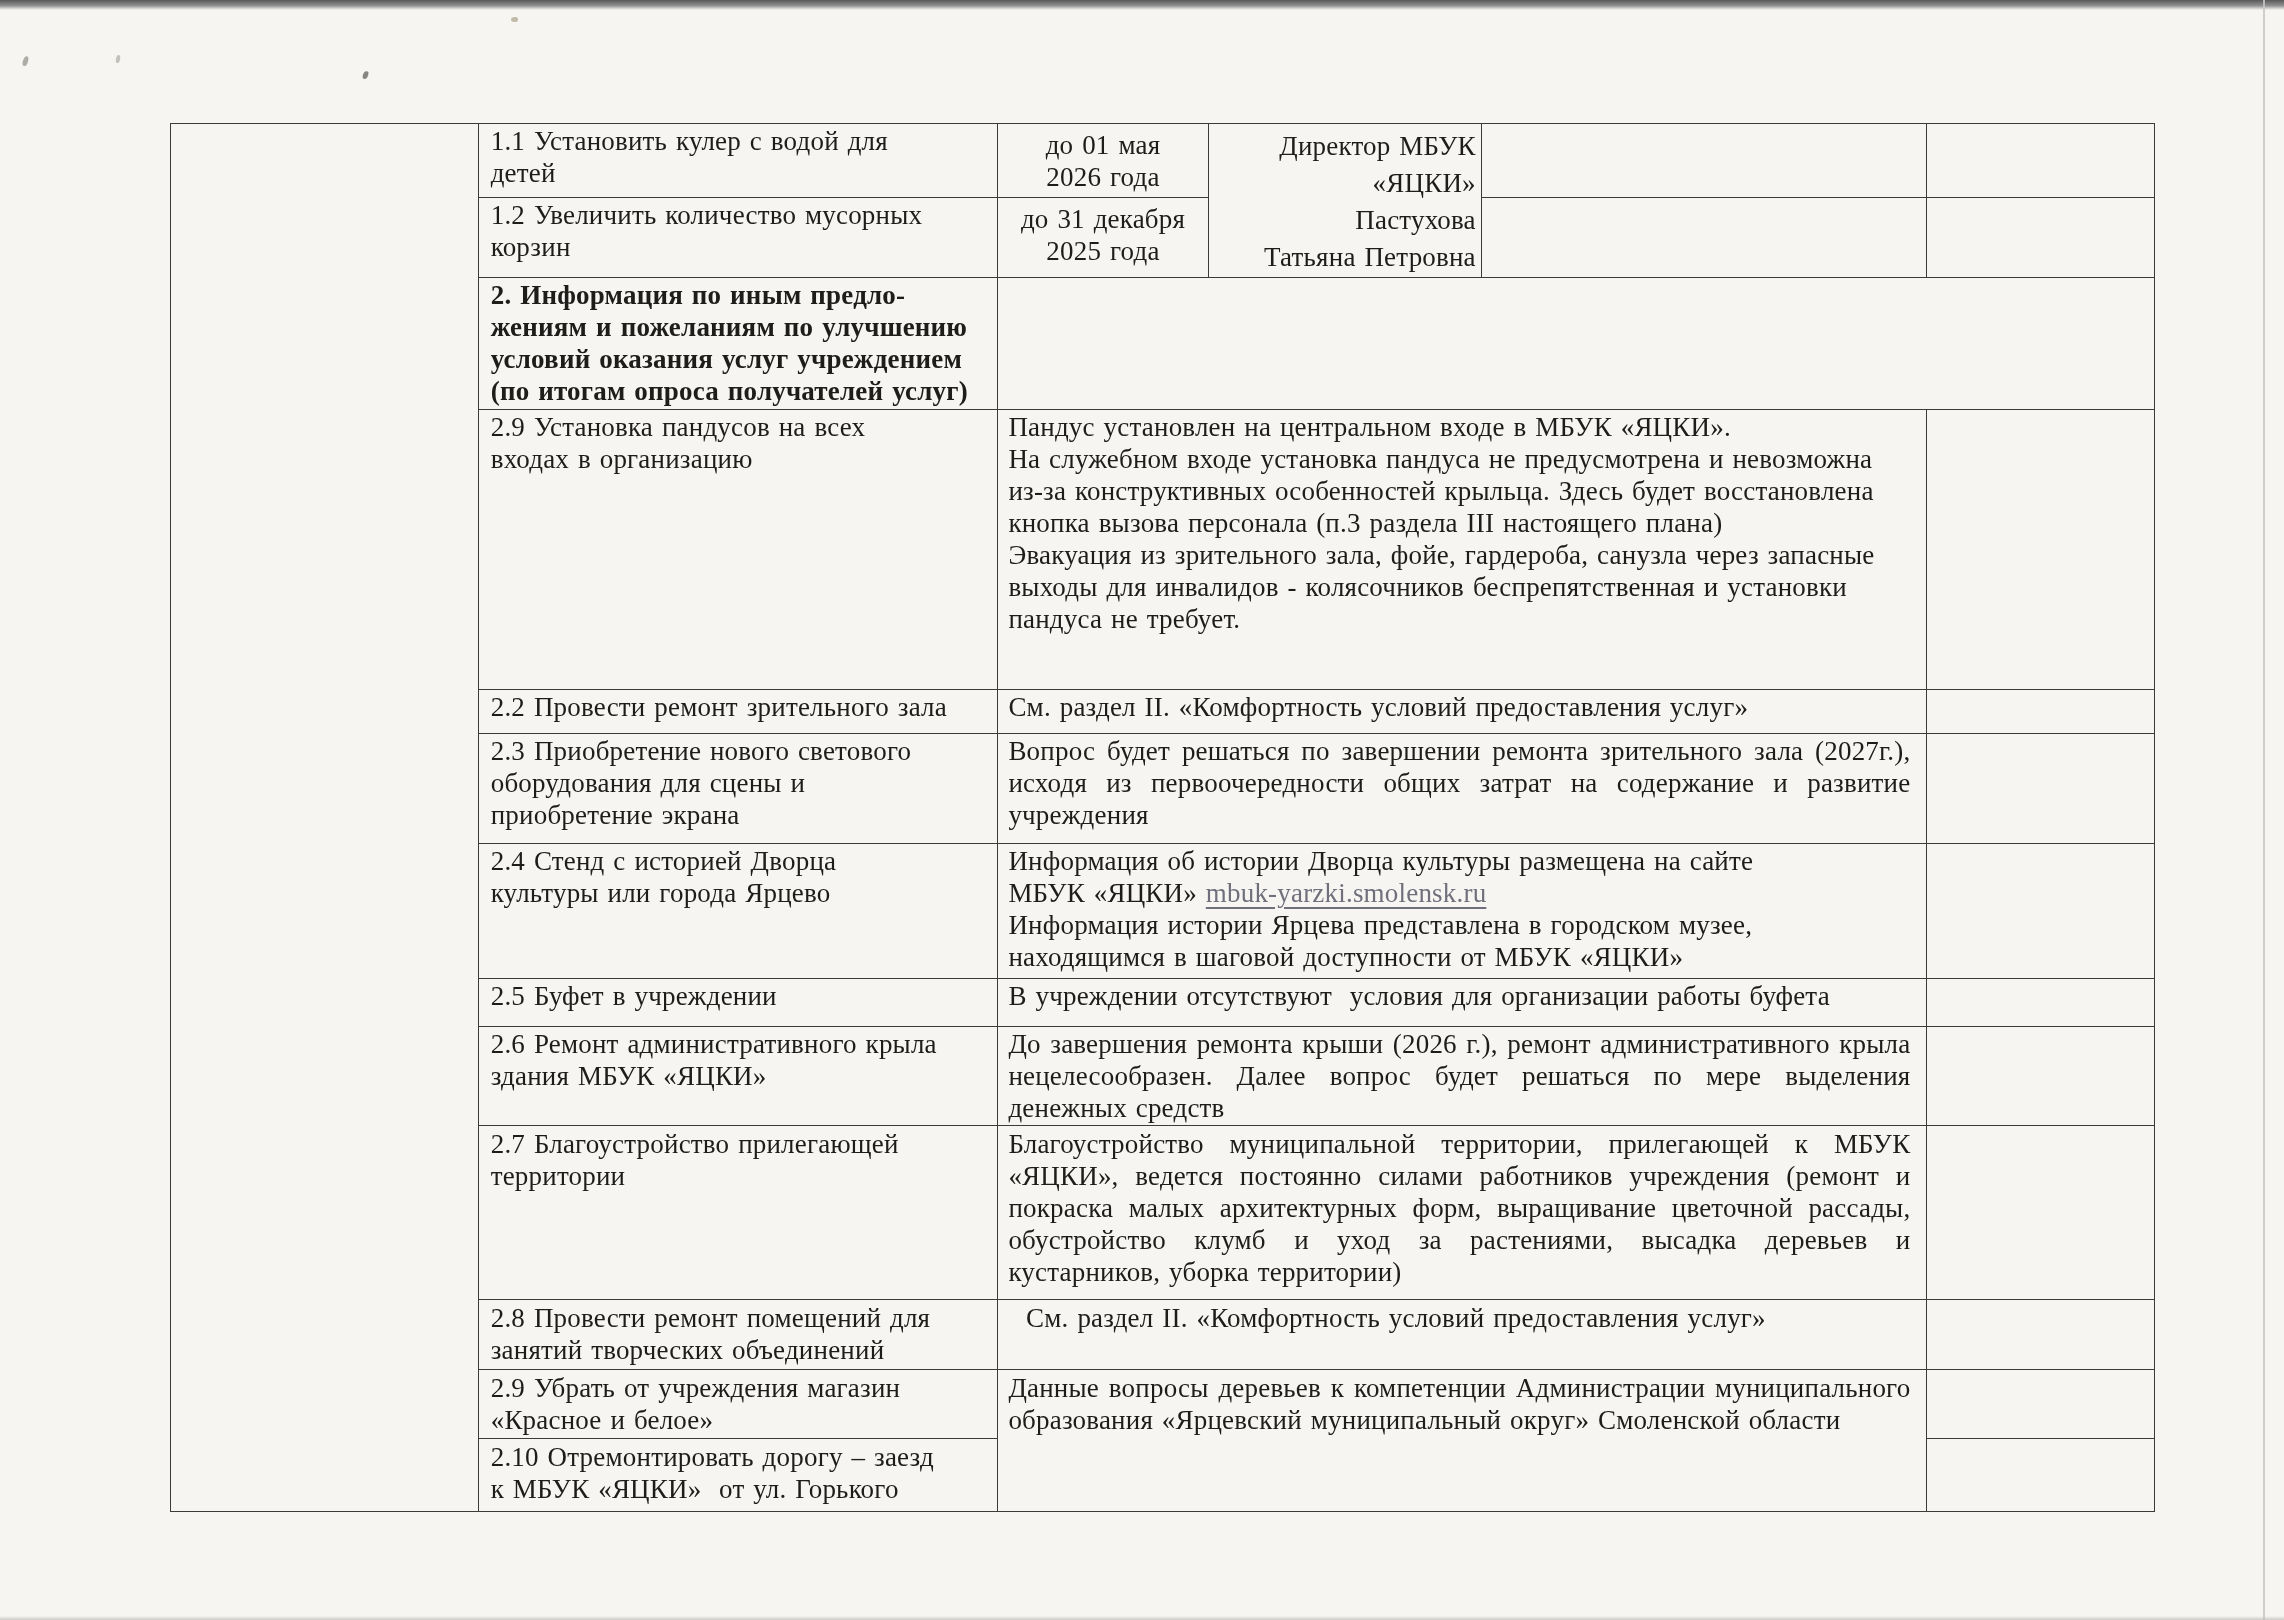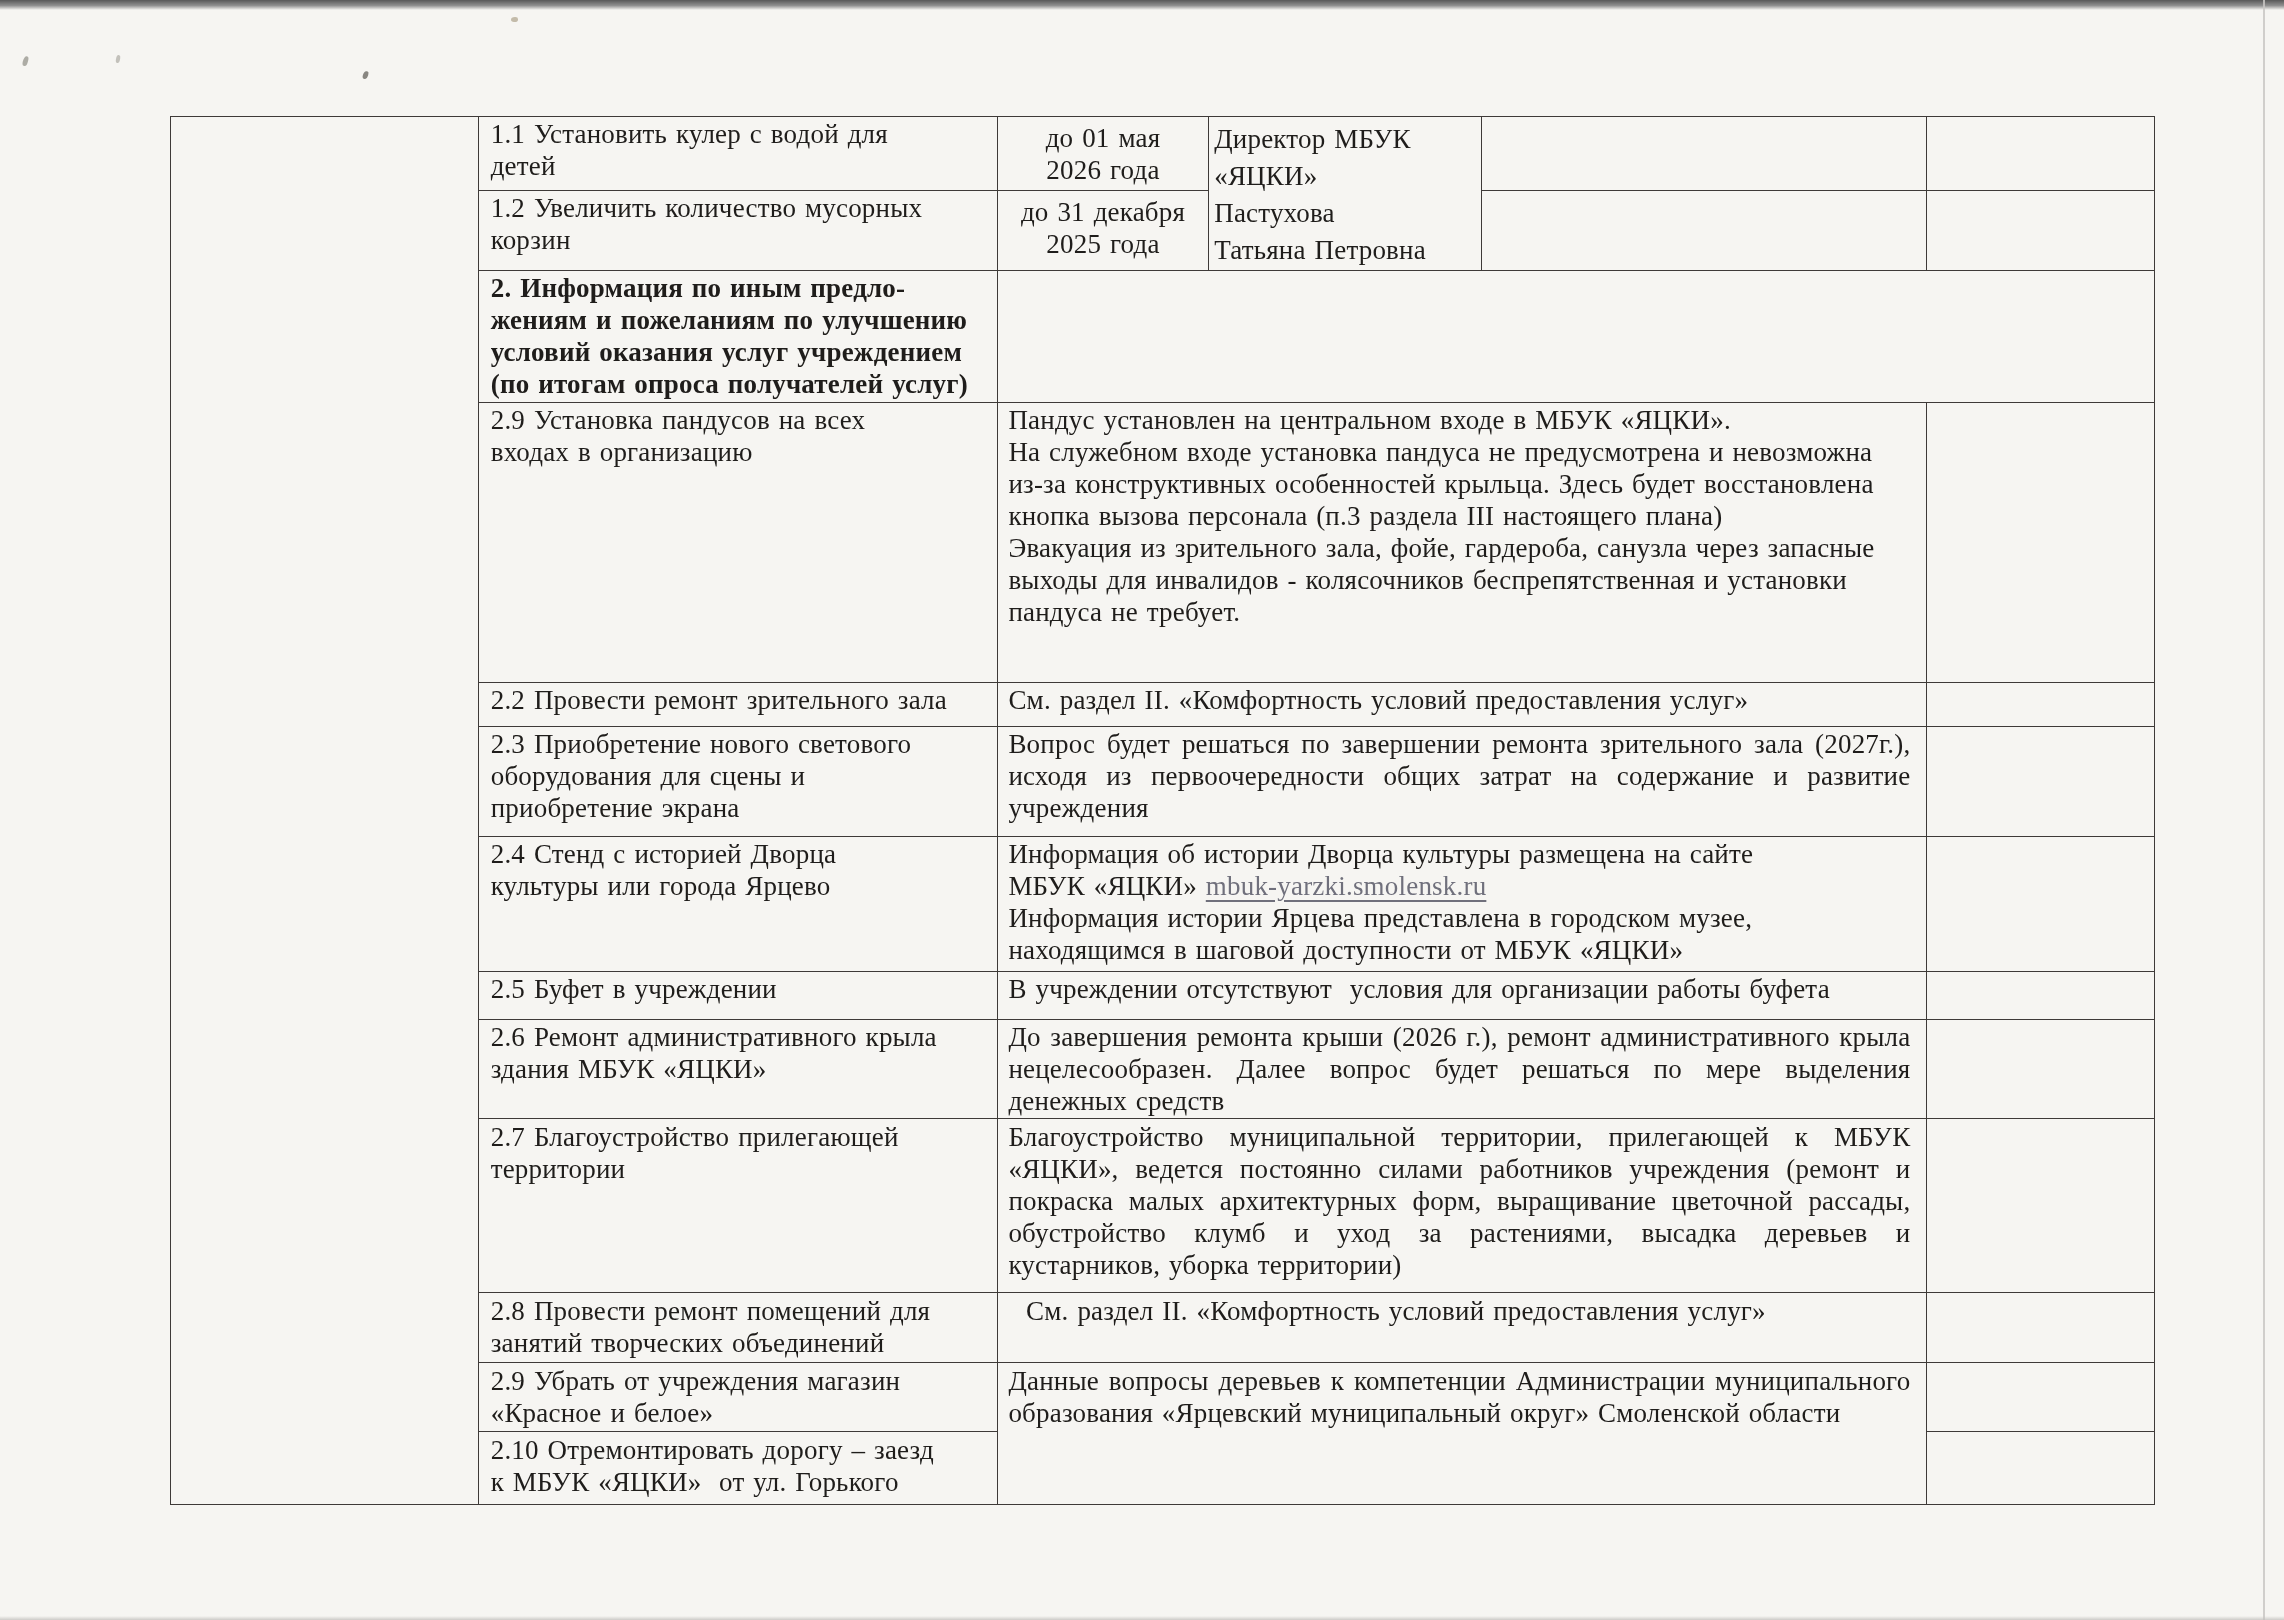--- a/index.html
+++ b/index.html
@@ -20,32 +20,32 @@
   .scan-right{position:absolute; top:0; bottom:0; left:2263px; width:1.9px; background:var(--edge); opacity:.85;}
   .scan-bottom{position:absolute; left:0; right:0; bottom:0; height:5.2px;
     background:linear-gradient(to top,#c2c0bd,rgba(194,192,189,0));}
   .speck{position:absolute; background:#8f8d84; border-radius:60% 40% 55% 45%;}
   .speck.s1{left:23.4px; top:56px; width:4.5px; height:9.7px; transform:rotate(14deg); opacity:.7;}
   .speck.s2{left:116px; top:55px; width:3.9px; height:8.4px; transform:rotate(10deg); opacity:.5;}
   .speck.s3{left:363px; top:71px; width:4.5px; height:8.4px; transform:rotate(18deg); background:#6d6a64; opacity:.8;}
   .speck.s4{left:511px; top:17px; width:7.1px; height:5.2px; background:#b7ac97; opacity:.8;}
 
   table.plan{
-    position:absolute; left:170px; top:116px; width:1982px;
+    position:absolute; left:170px; top:123px; width:1982px;
     border-collapse:collapse; table-layout:fixed;
   }
   td{
     border:1.9px solid var(--border);
     vertical-align:top; white-space:pre-line;
     padding:1.3px 6.5px 1.3px 11.7px;
   }
   td.ans{padding:1.3px 15.6px 1.3px 10.4px;}
   td.just{text-align:justify;}
   td.term{text-align:center; padding:5.2px 3.9px 1.3px 3.9px;}
-  td.resp{text-align:left; line-height:37px; padding:3.9px 5.2px 1.3px 5.2px;}
+  td.resp{text-align:right; line-height:37px; padding:3.9px 5.2px 1.3px 5.2px;}
   td.hdr{font-weight:bold;}
   td.colA{padding:0;}
   a.doclink{color:var(--link); text-decoration:underline; text-underline-offset:4.5px; cursor:default;}
   tr.r1{height:71px;} tr.r2{height:78px;} tr.r3{height:127px;} tr.r4{height:280px;}
   tr.r5{height:44px;}  tr.r6{height:110px;margin-left:48px;} tr.r7{height:135px;margin-top:27px;} tr.r8{height:48px;}
   tr.r9{height:92px;} tr.r10{height:174px;} tr.r11{height:70px;margin-top:16px;} tr.r12{height:69px;}
   tr.r13{height:73px;}
 </style>
 </head>
 <body>

